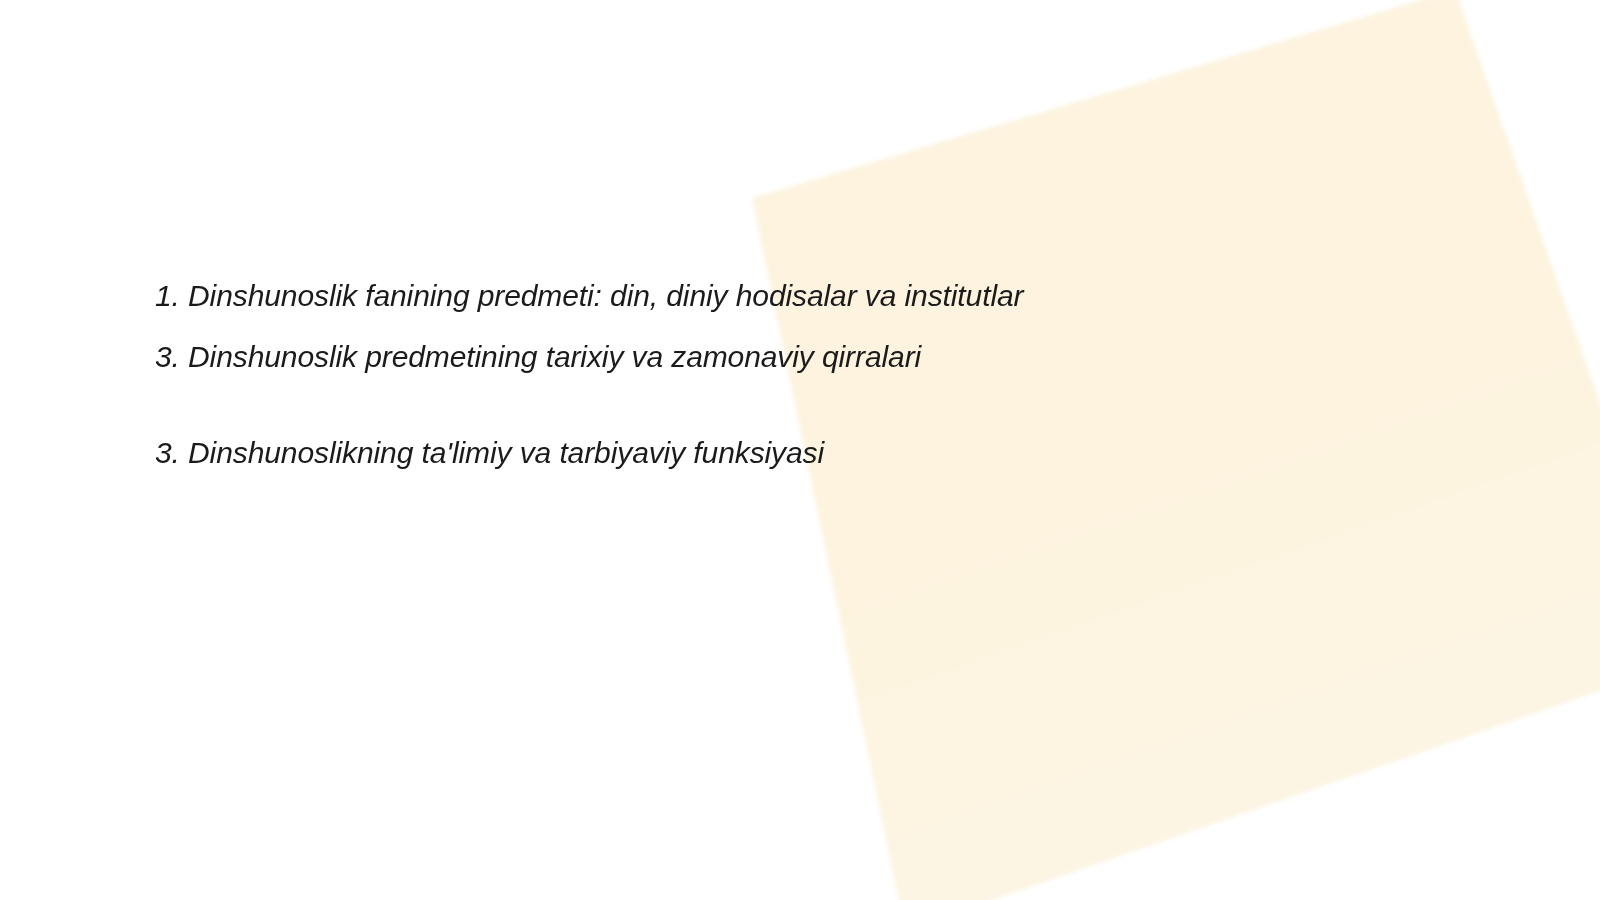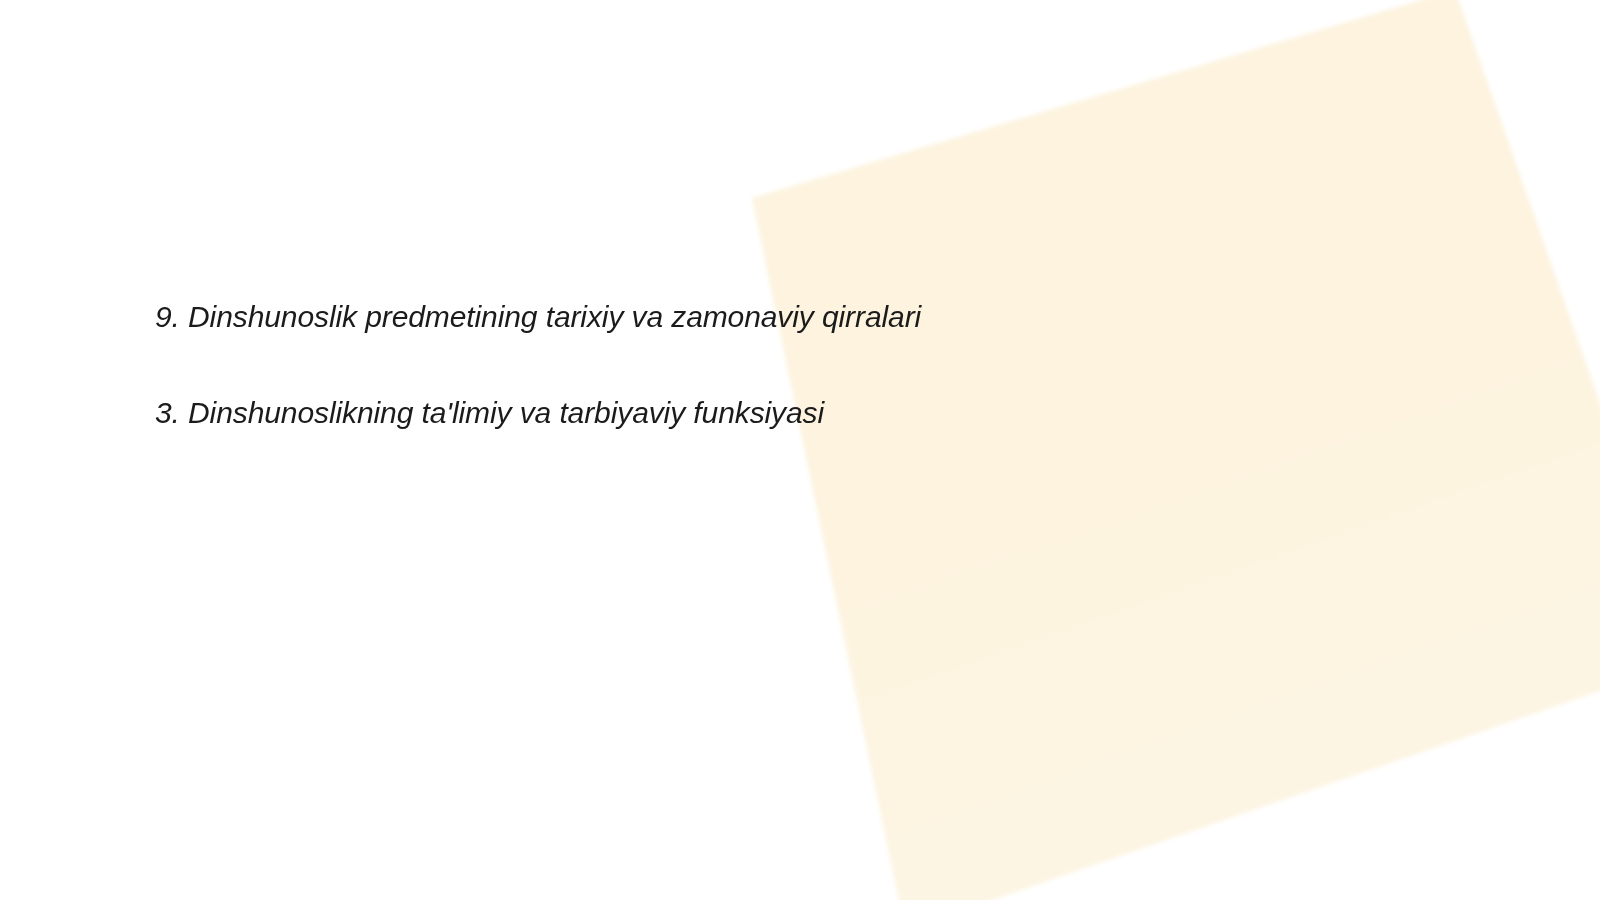--- a/index.html
+++ b/index.html
@@ -83,18 +83,19 @@
       </filter>
     </defs>
 
     <polygon points="752,198 1455,-10 1690,660 905,930" fill="url(#creamGrad)" filter="url(#softEdge)"></polygon>
   </svg>
 
   <div id="content">
 
 
     <div class="body-list">
-      <p class="list-item item-2">9. Dinshunoslik predmetining tarixiy va zamonaviy qirralari</p>
+      <p class="list-item item-1">1. Dinshunoslik fanining predmeti: din, diniy hodisalar va institutlar</p>
+      <p class="list-item item-2">3. Dinshunoslik predmetining tarixiy va zamonaviy qirralari</p>
       <p class="list-item item-3">3. Dinshunoslikning ta'limiy va tarbiyaviy funksiyasi</p>
     </div>
 
   </div>
 </div>
 
 </body></html>

